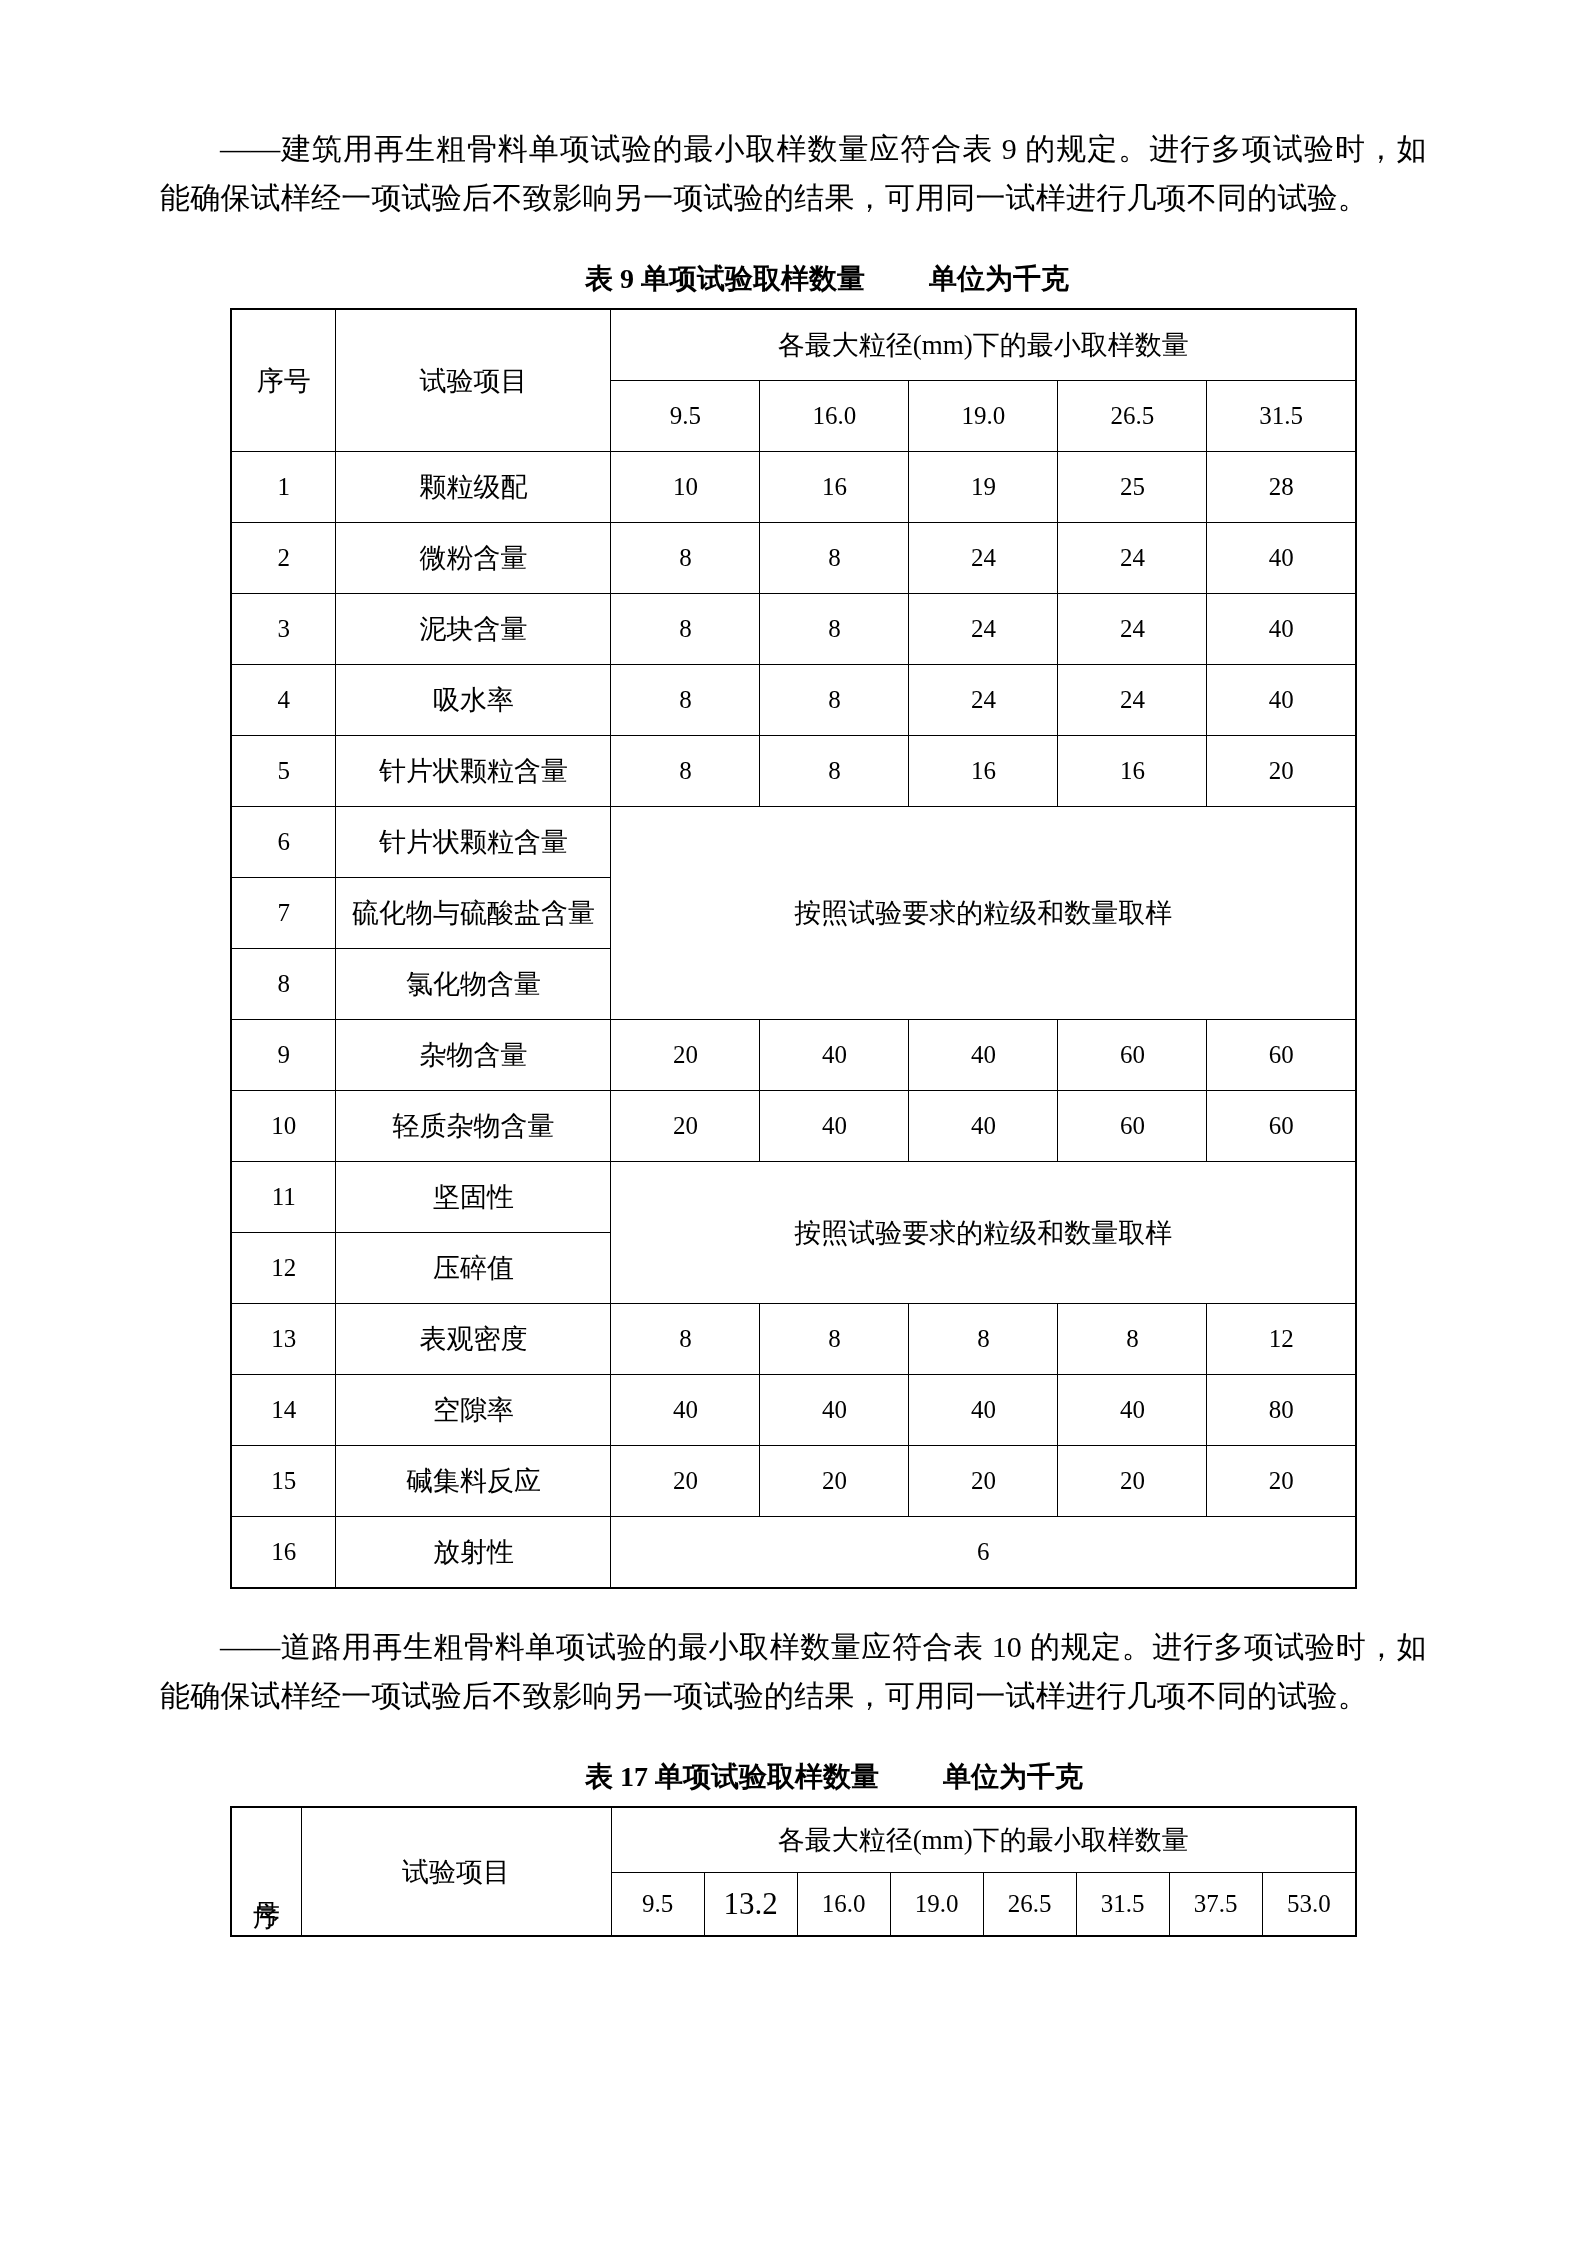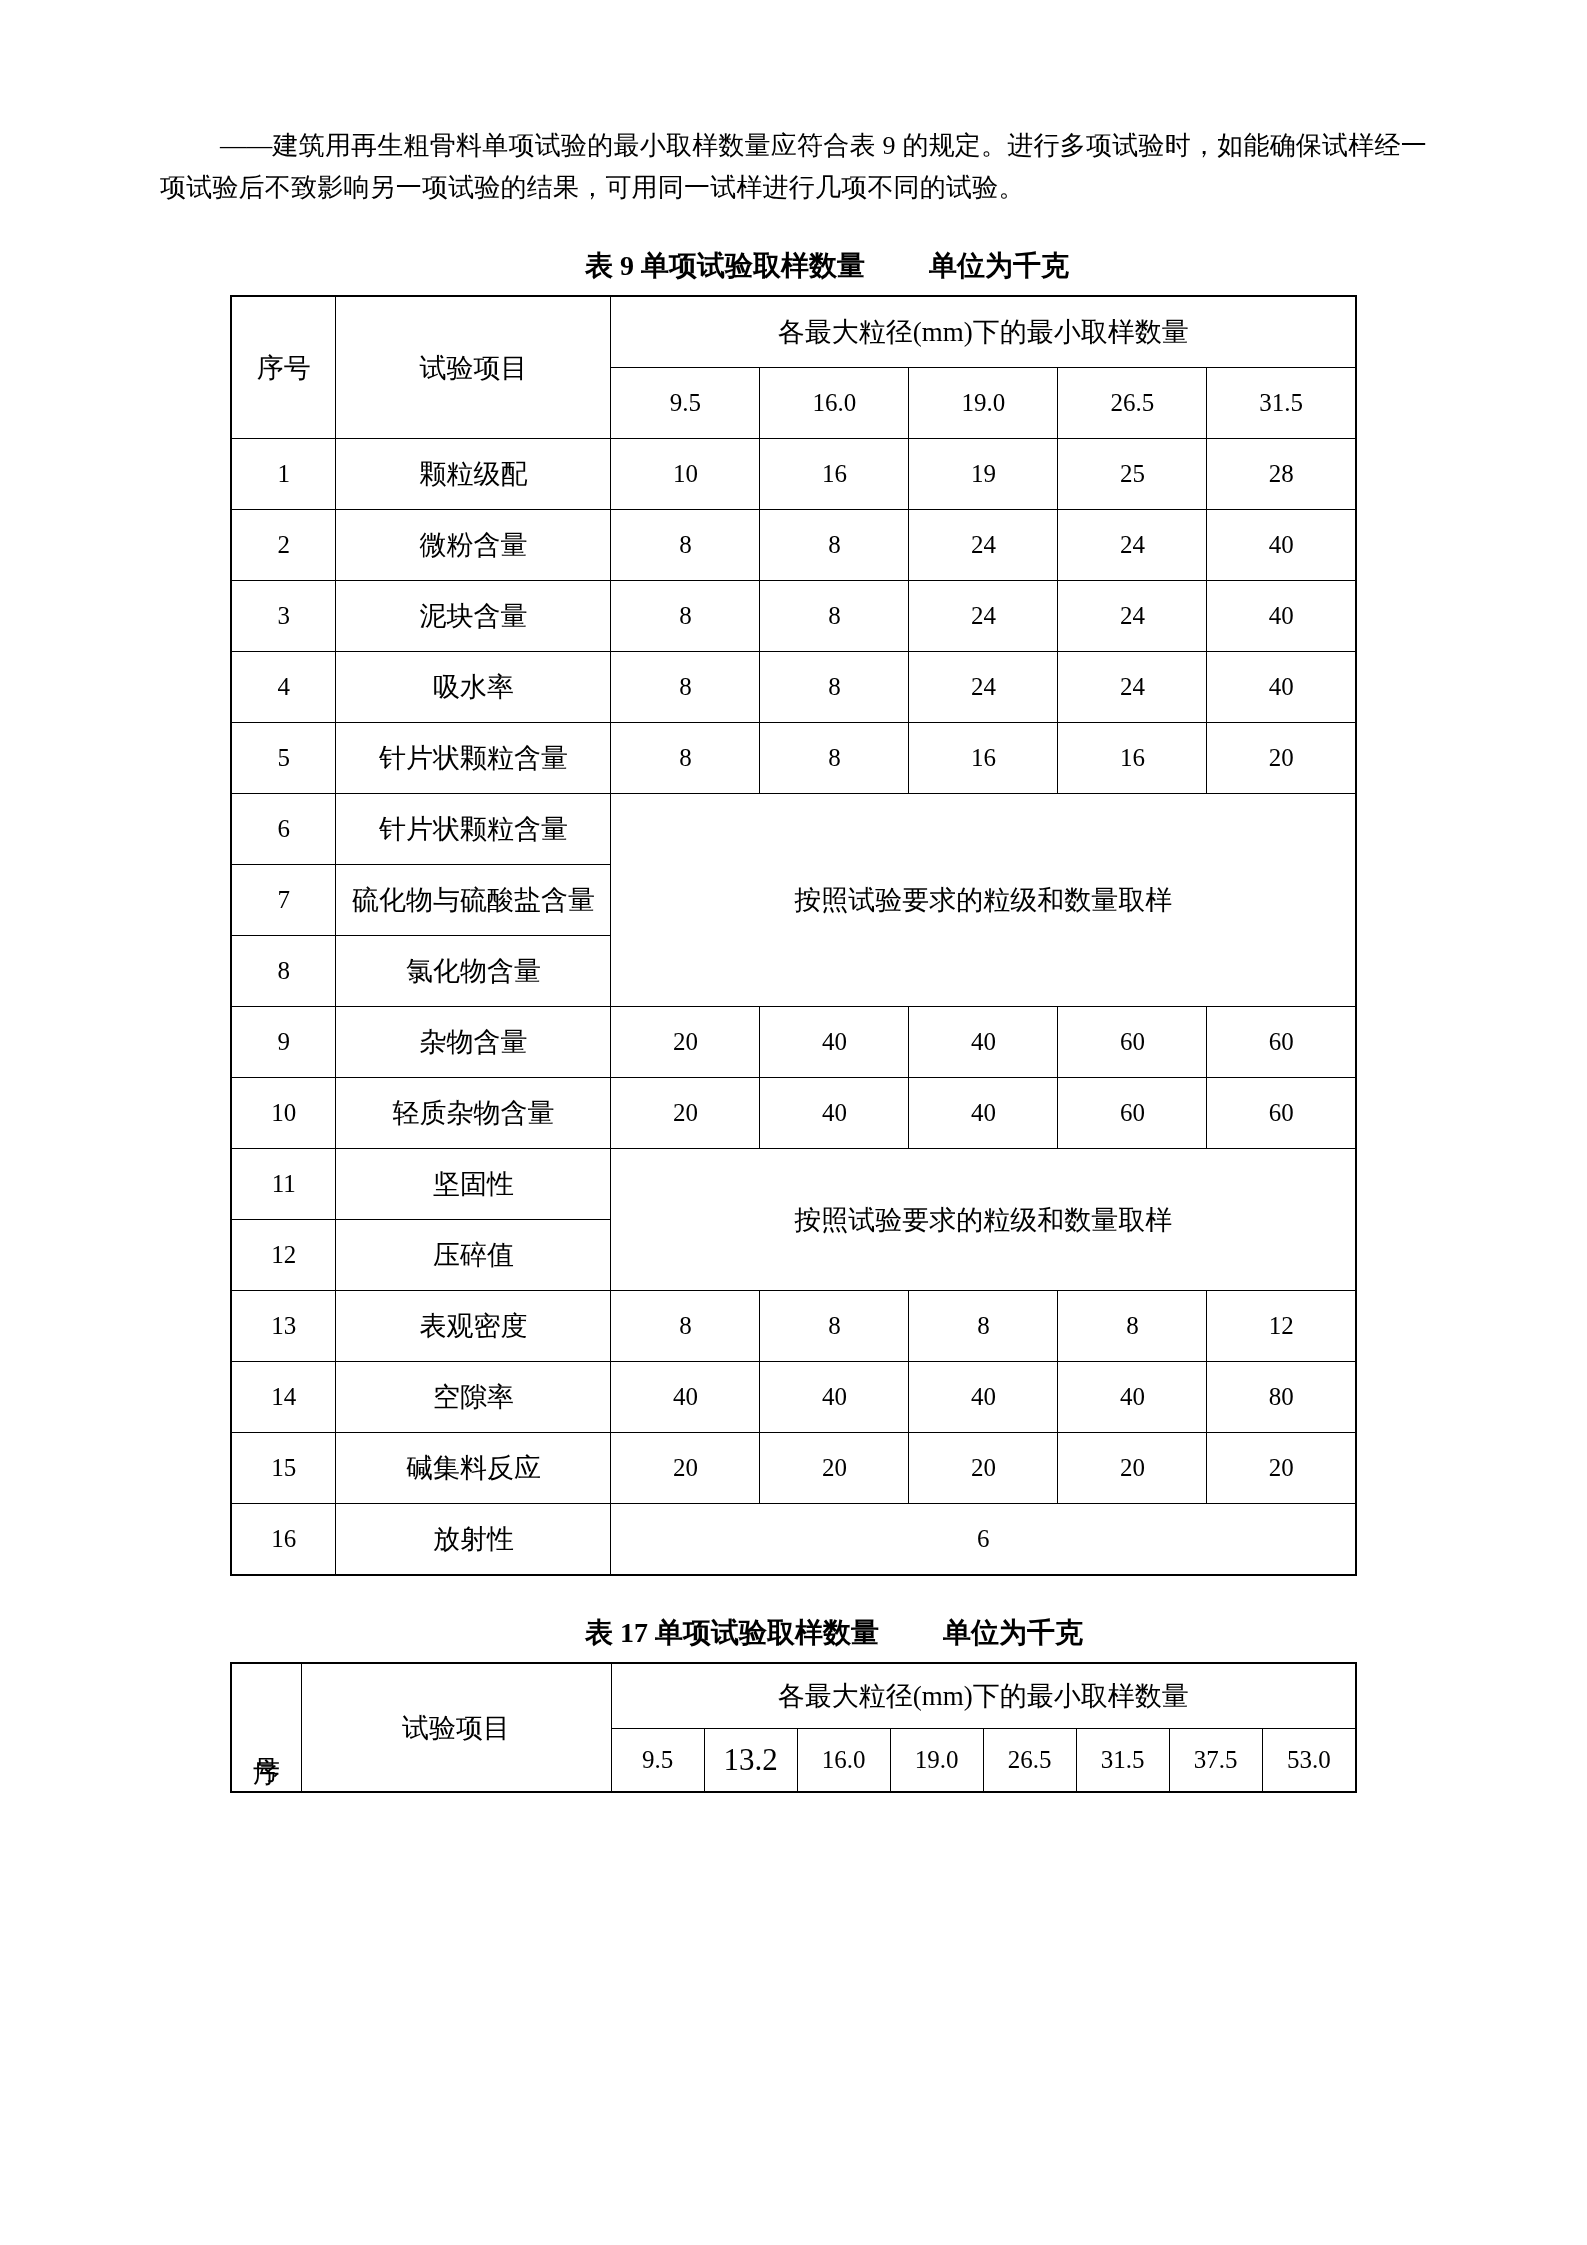--- a/index.html
+++ b/index.html
@@ -13,21 +13,21 @@
   }
   .page {
     position: relative;
     width: 1587px;
     height: 2245px;
     background: #ffffff;
     box-sizing: border-box;
     padding: 125px 160px 0 160px;
   }
   .para {
-    font-size: 26px;
+    font-size: 30px;
     line-height: 1.62;
     text-align: justify;
     margin: 0 0 4px 0;
     letter-spacing: 0.2px;
   }
   .para .indent {
     display: inline-block;
     width: 60px;
   }
   .table-caption {
@@ -256,20 +256,21 @@
       </tr>
 
       <tr class="sec-top">
         <td class="num">16</td>
         <td class="name">放射性</td>
         <td class="num" colspan="5">6</td>
       </tr>
     </tbody>
   </table>
 
+  <p class="para p2"><span class="indent"></span><span>——道路用再生粗骨料单项试验的最小取样数量应符合表 10 的规定。进行多项试验时，如能确保试样经一项试验后不致影响另一项试验的结果，可用同一试样进行几项不同的试验。</span></p>
 
   <div class="table-caption">
     <span class="cap-title">表 17 单项试验取样数量</span>
     <span class="cap-unit">单位为千克</span>
   </div>
 
   <table class="doc2">
     <colgroup>
       <col style="width:70px">
       <col style="width:310px">

